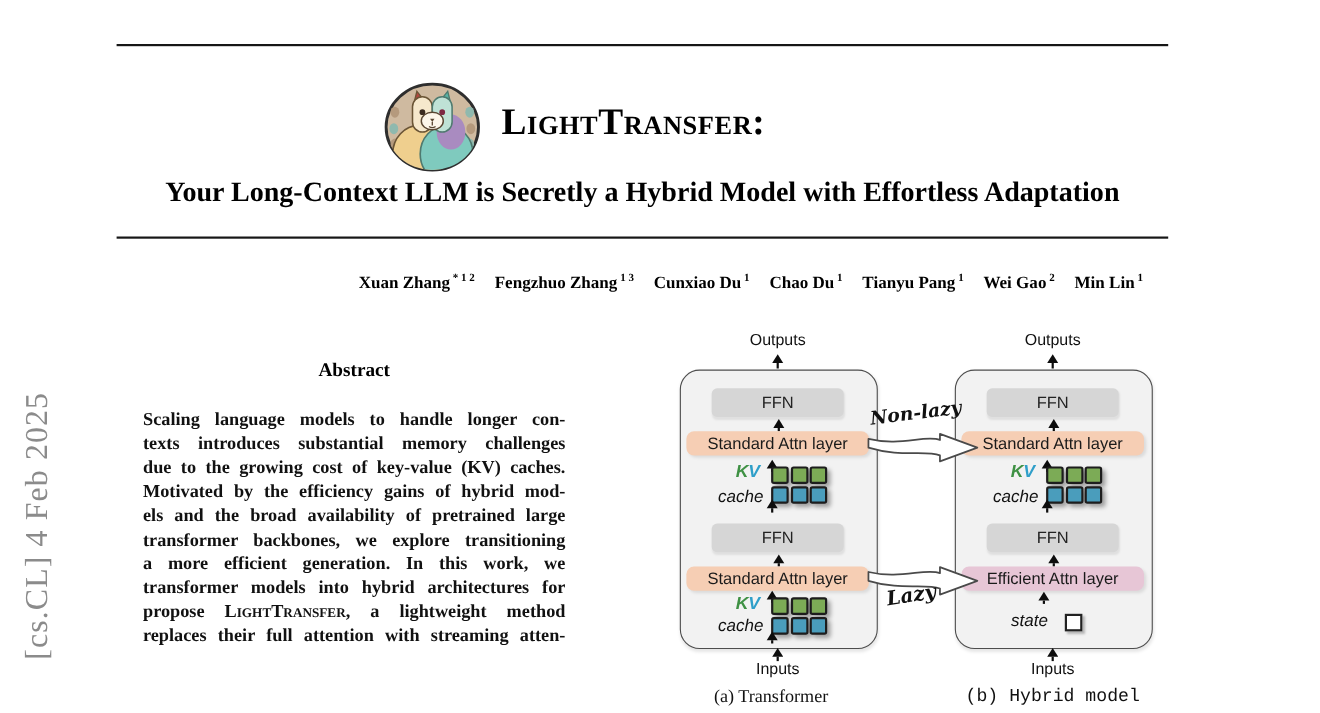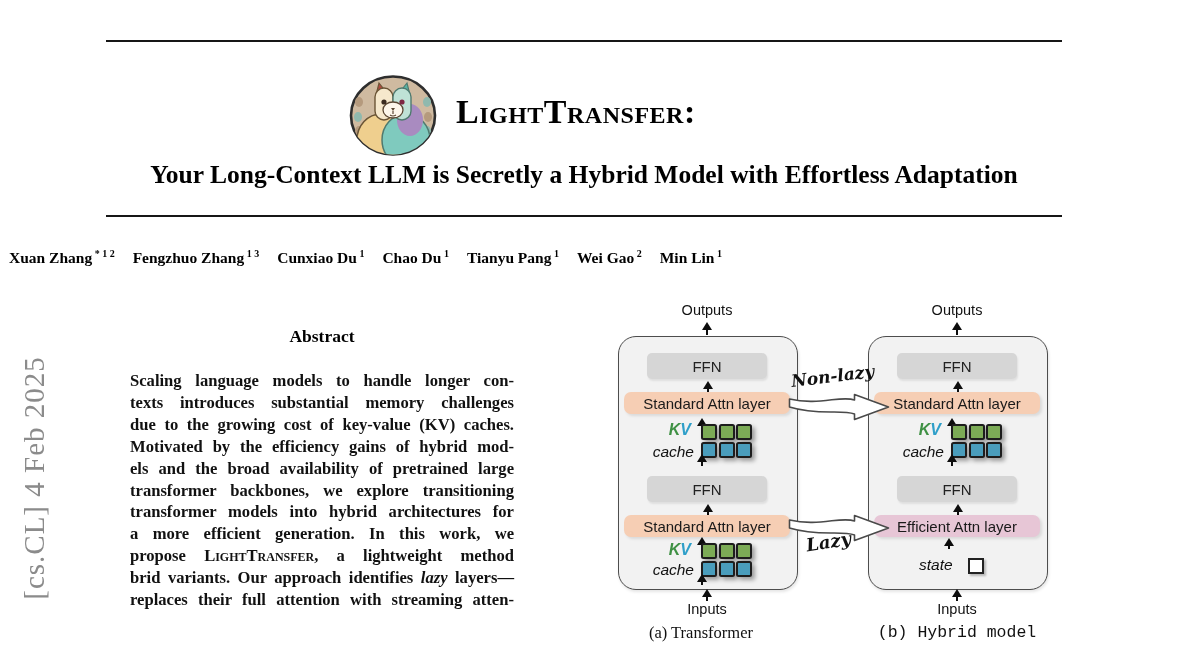--- a/index.html
+++ b/index.html
@@ -11,21 +11,21 @@
   #rule-top{top:40px;}
   #rule-bottom{top:215px;}
   .logo{position:absolute;left:348px;top:74px;width:90px;height:83px;}
   .paper-title{position:absolute;left:444px;top:93px;
     font:bold 34px "Liberation Serif",serif;font-variant:small-caps;
     letter-spacing:.5px;color:#000;margin-left:12px;}
   .paper-subtitle{position:absolute;left:106px;top:160px;width:956px;text-align:center;
     font:bold 25.5px "Liberation Serif",serif;color:#000;}
 
   
-  .authors{position:absolute;left:0;top:248px;width:1048px;text-align:left;
+  .authors{position:absolute;left:0;top:248px;width:1048px;text-align:right;
     font:bold 15.5px "Liberation Serif",serif;color:#000;}
   .author{margin:0 9px;white-space:nowrap;}
   .author sup{font-size:10px;font-weight:bold;}
 
   
   .watermark{position:absolute;left:-142px;top:458px;width:360px;height:40px;
     text-align:center;font:29px "Liberation Serif",serif;color:#8b8b8b;
     letter-spacing:1px;transform:rotate(-90deg);transform-origin:center;}
 
   
@@ -130,24 +130,23 @@
 <div class="watermark">[cs.CL]  4 Feb 2025</div>
 
 <div class="abstract-heading">Abstract</div>
 <div id="abstract-lines">
     <div class="abs-line"><span>Scaling language models to handle longer con-</span></div>
     <div class="abs-line"><span>texts introduces substantial memory challenges</span></div>
     <div class="abs-line"><span>due to the growing cost of key-value (KV) caches.</span></div>
     <div class="abs-line"><span>Motivated by the efficiency gains of hybrid mod-</span></div>
     <div class="abs-line"><span>els and the broad availability of pretrained large</span></div>
     <div class="abs-line"><span>transformer backbones, we explore transitioning</span></div>
+    <div class="abs-line"><span>a more efficient generation. In this work, we</span></div>
     <div class="abs-line"><span>transformer models into hybrid architectures for</span></div>
-    <div class="abs-line"><span>a more efficient generation. In this work, we</span></div>
     <div class="abs-line"><span>propose </span><span class="sc">LightTransfer</span><span>, a lightweight method</span></div>
-    <div class="abs-line"><span>brid variants. Our approach identifies </span><span class="it">lazy</span><span> layers—</span></div>
     <div class="abs-line"><span>replaces their full attention with streaming atten-</span></div>
   </div>
 
 <div class="io-label" style="left:707px;top:302px;">Outputs</div>
 <div class="mini-arrow" style="left:701px;top:322px;">
     <i class="head"></i>
     <i class="shaft" style="height:5px;"></i>
   </div>
 
 <div class="panel" id="panel-a">

